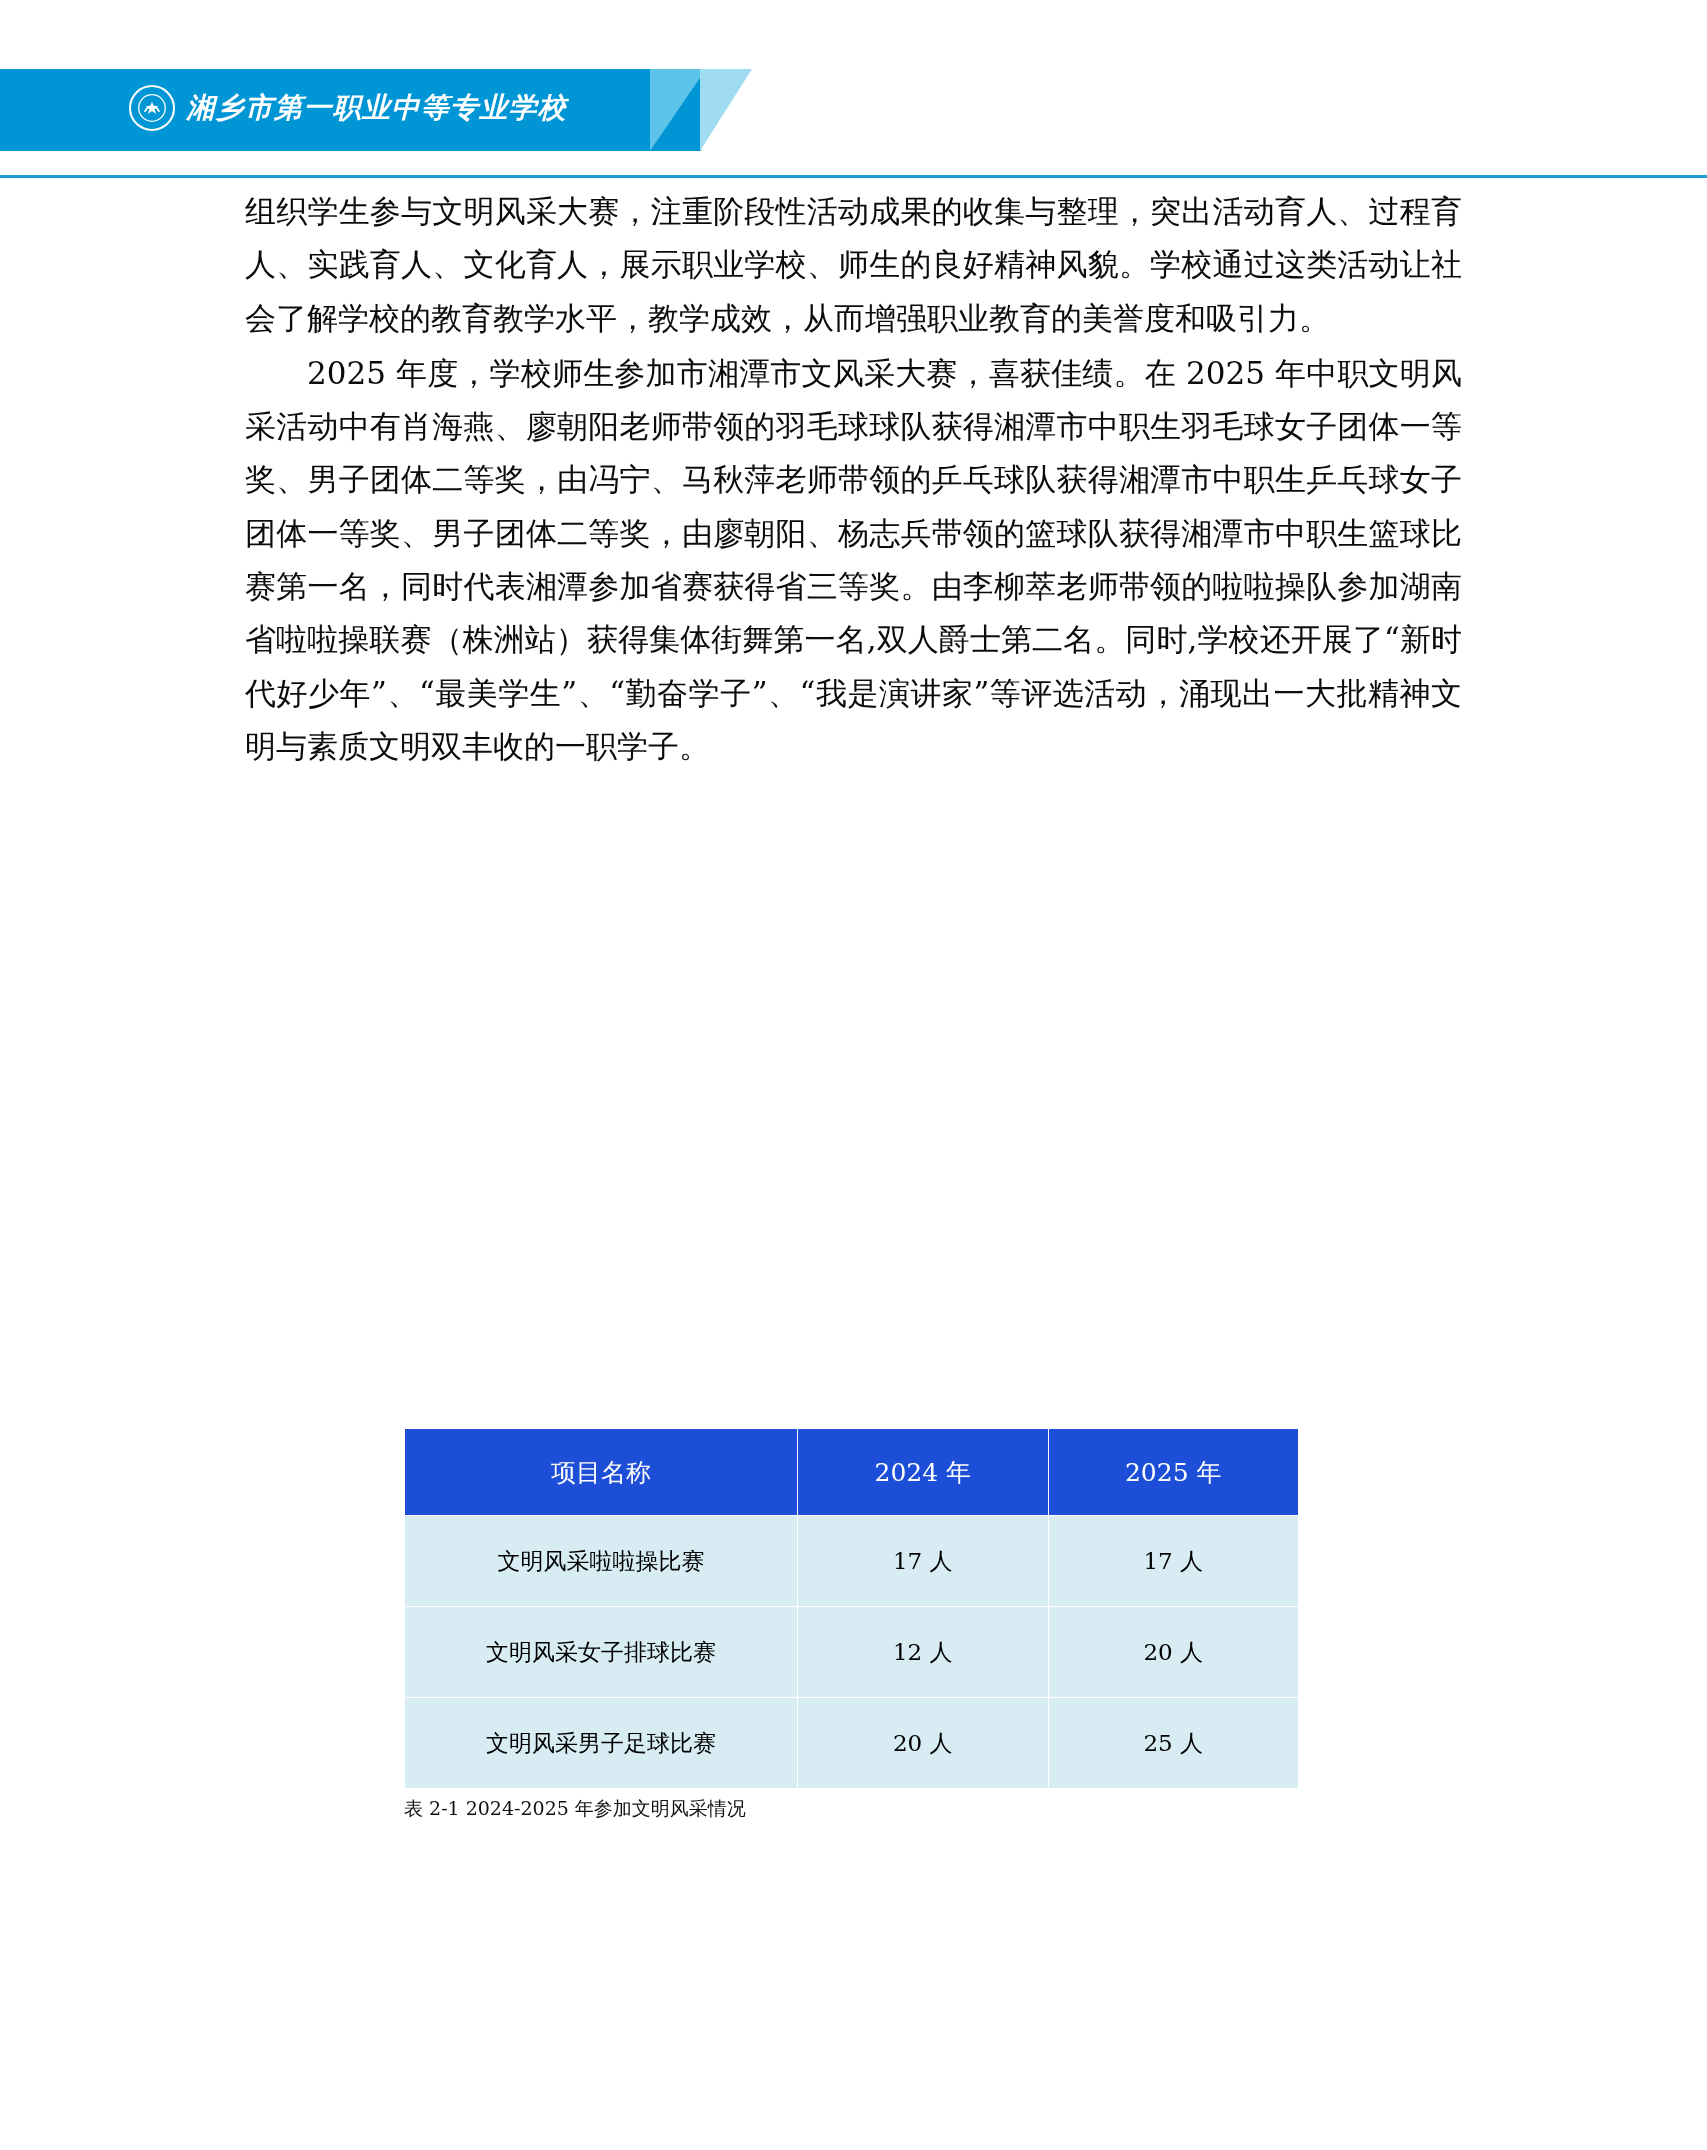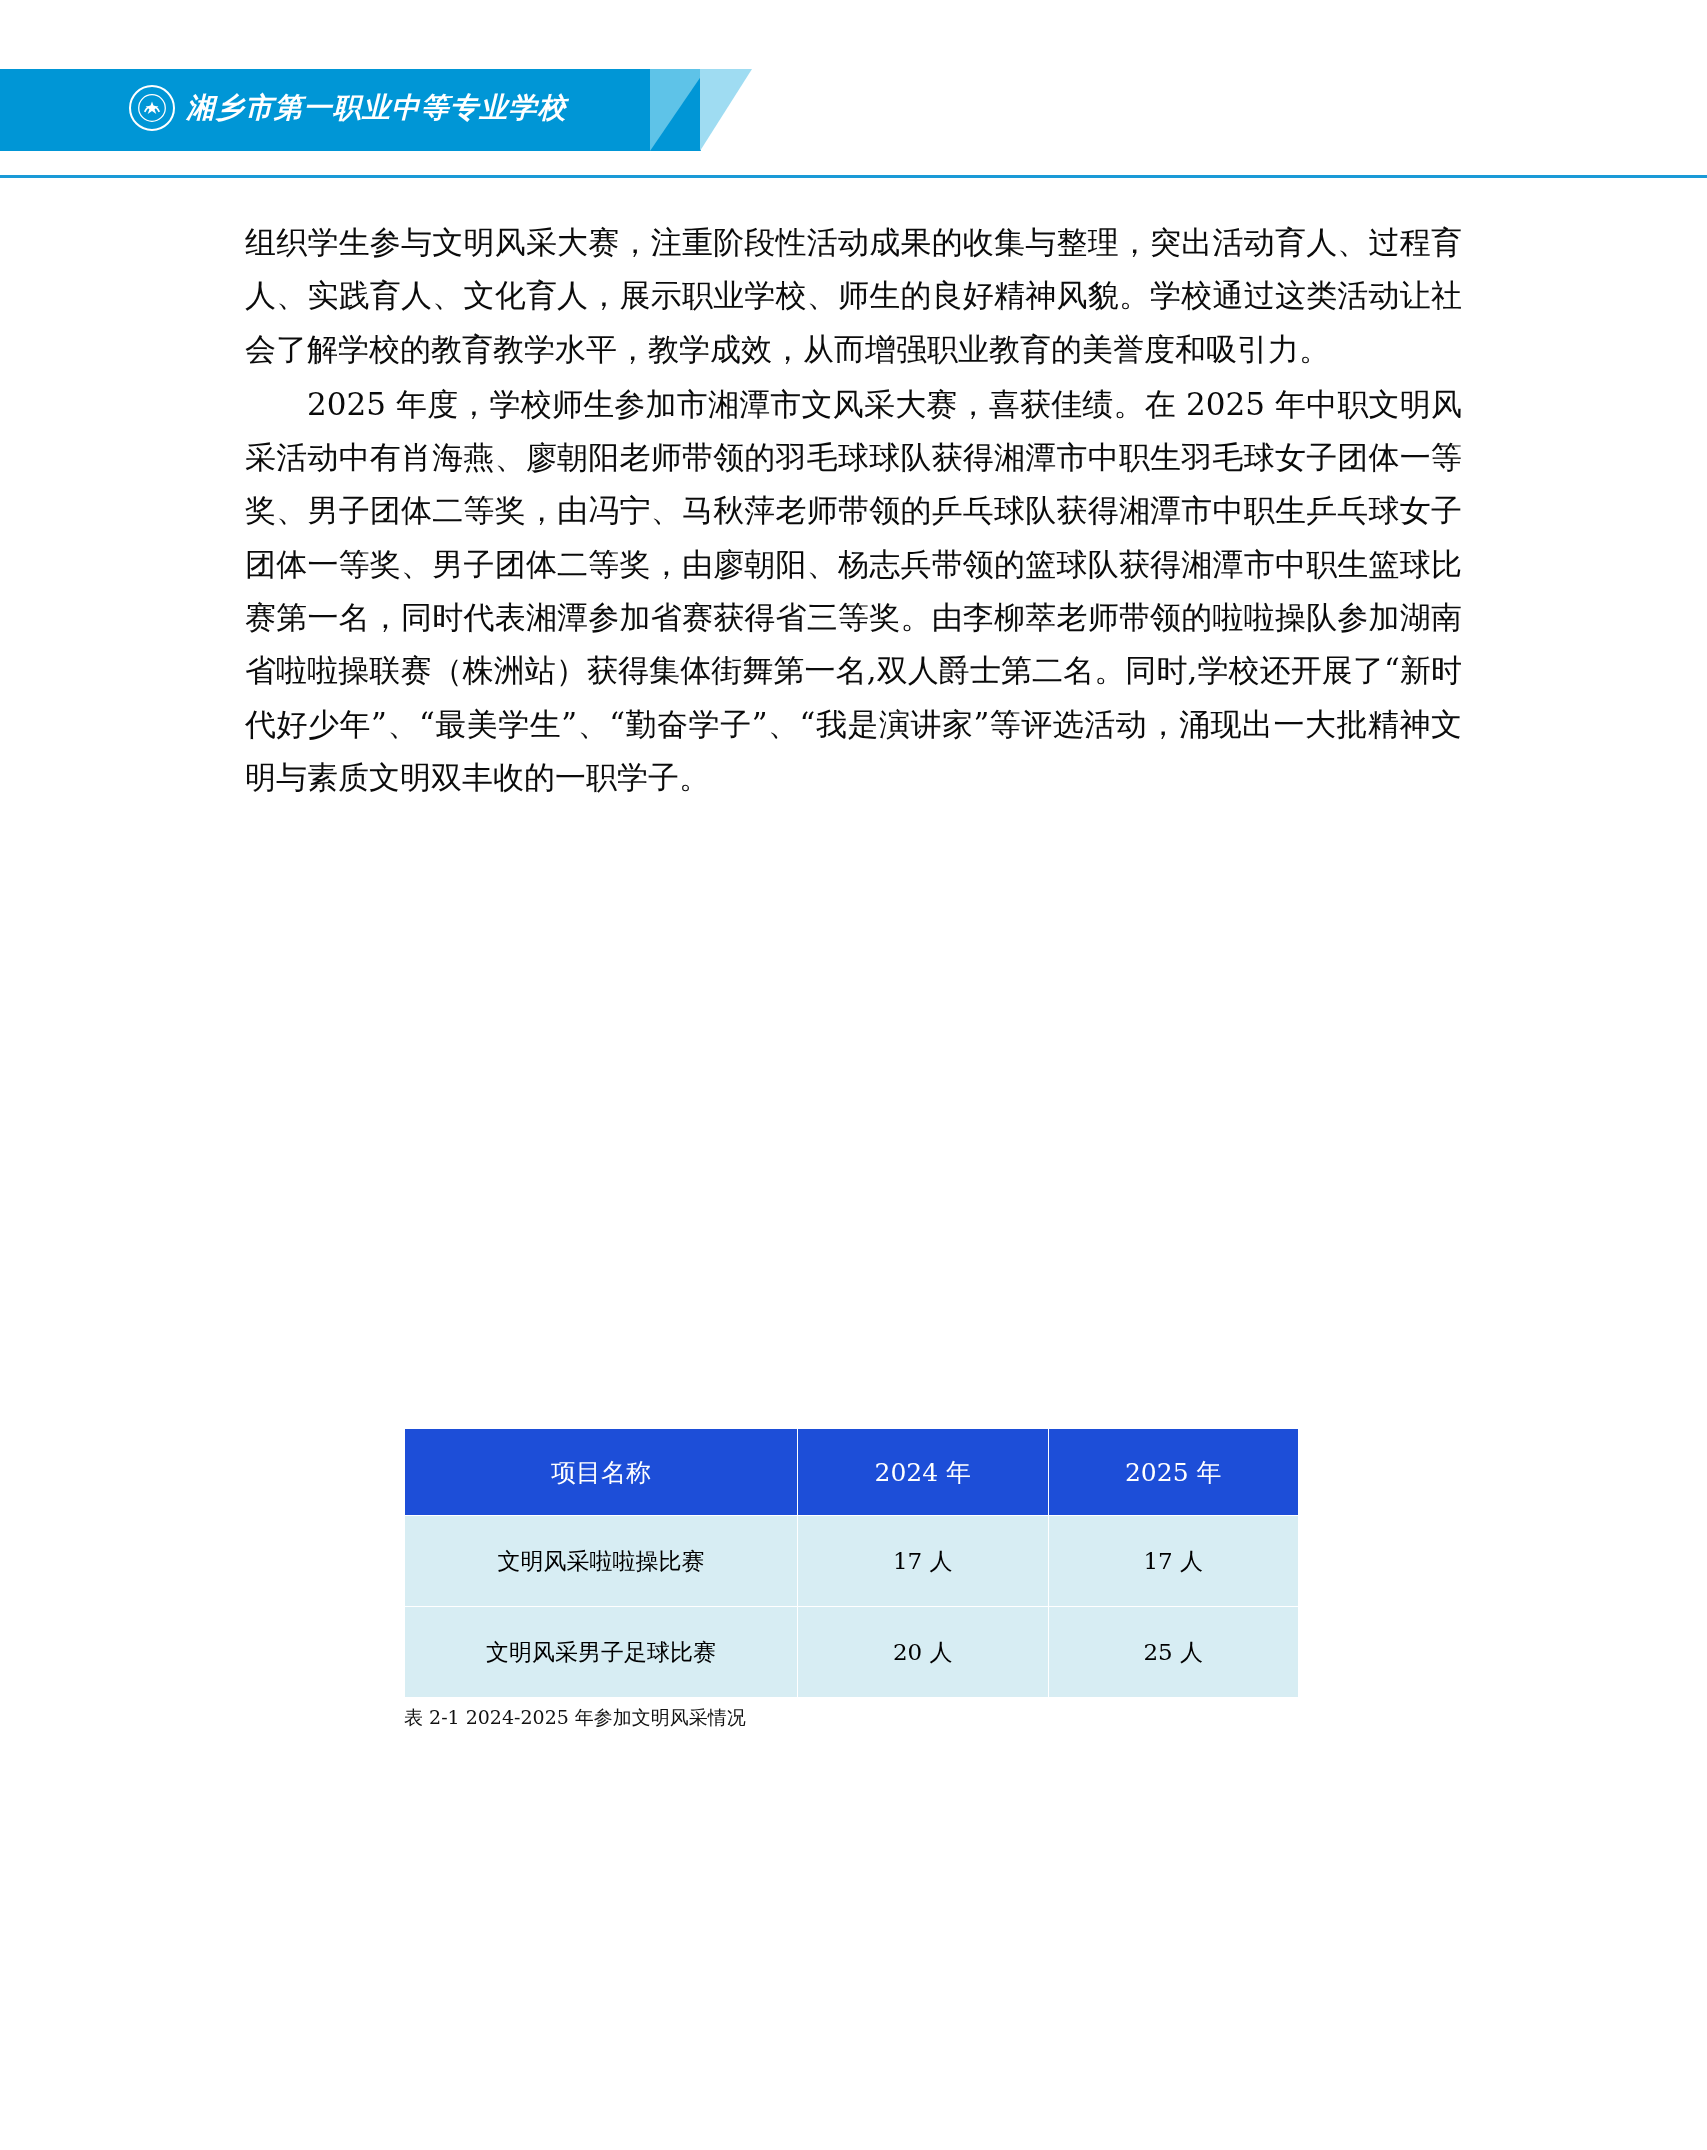--- a/index.html
+++ b/index.html
@@ -97,21 +97,21 @@
     top: 175px;
     left: 0;
     width: 100%;
     height: 2.6px;
     background: #1a9ad7;
   }
 
   
   .content {
     position: absolute;
-    top: 216px;
+    top: 185px;
     left: 245px;
     width: 1217px;
   }
   p.para {
     margin: 0 0 1.7px 0;
     font-size: 31px;
     line-height: 1.72;
     text-align: justify;
     text-justify: inter-ideograph;
     font-family: "DejaVu Serif", "Liberation Serif", serif;
@@ -199,20 +199,25 @@
           <th class="col-year">2025 年</th>
         </tr>
       </thead>
       <tbody>
         <tr>
           <td>文明风采啦啦操比赛</td>
           <td>17 人</td>
           <td>17 人</td>
         </tr>
         <tr>
+          <td>文明风采女子排球比赛</td>
+          <td>12 人</td>
+          <td>20 人</td>
+        </tr>
+        <tr>
           <td>文明风采男子足球比赛</td>
           <td>20 人</td>
           <td>25 人</td>
         </tr>
       </tbody>
     </table>
     <div class="table-caption">表 2-1 2024-2025 年参加文明风采情况</div>
   </div>
 
 </div>

